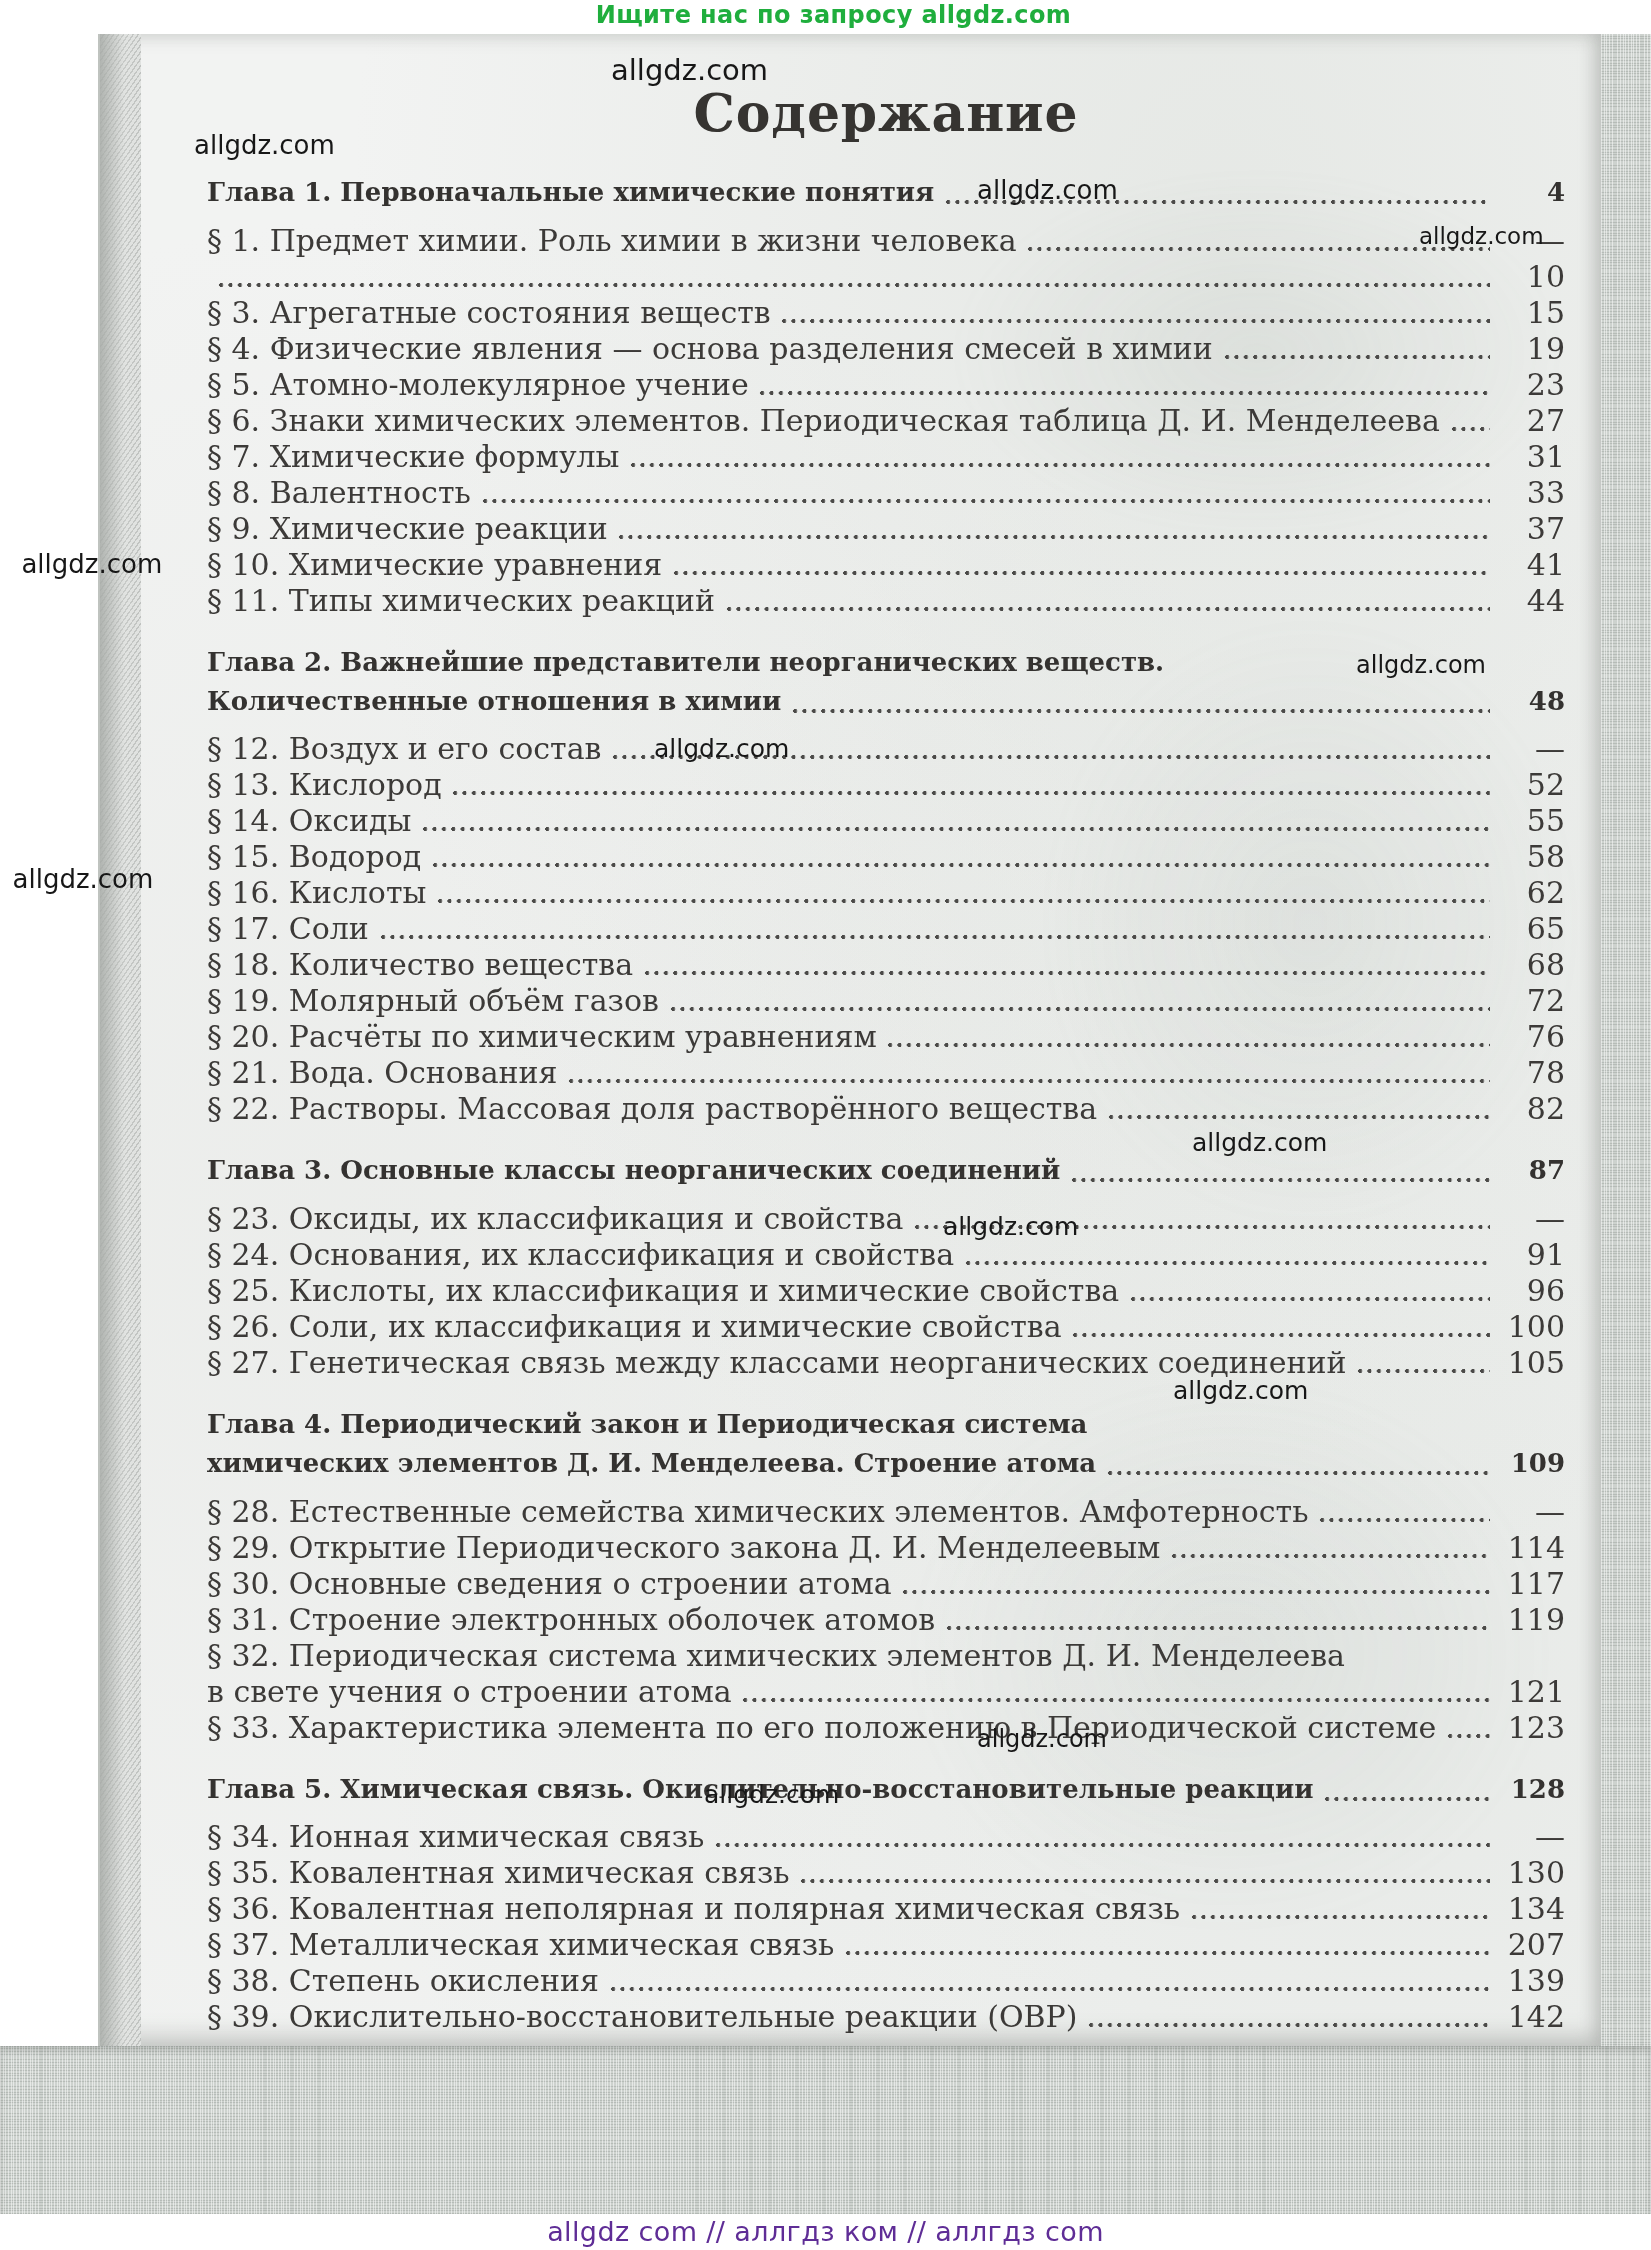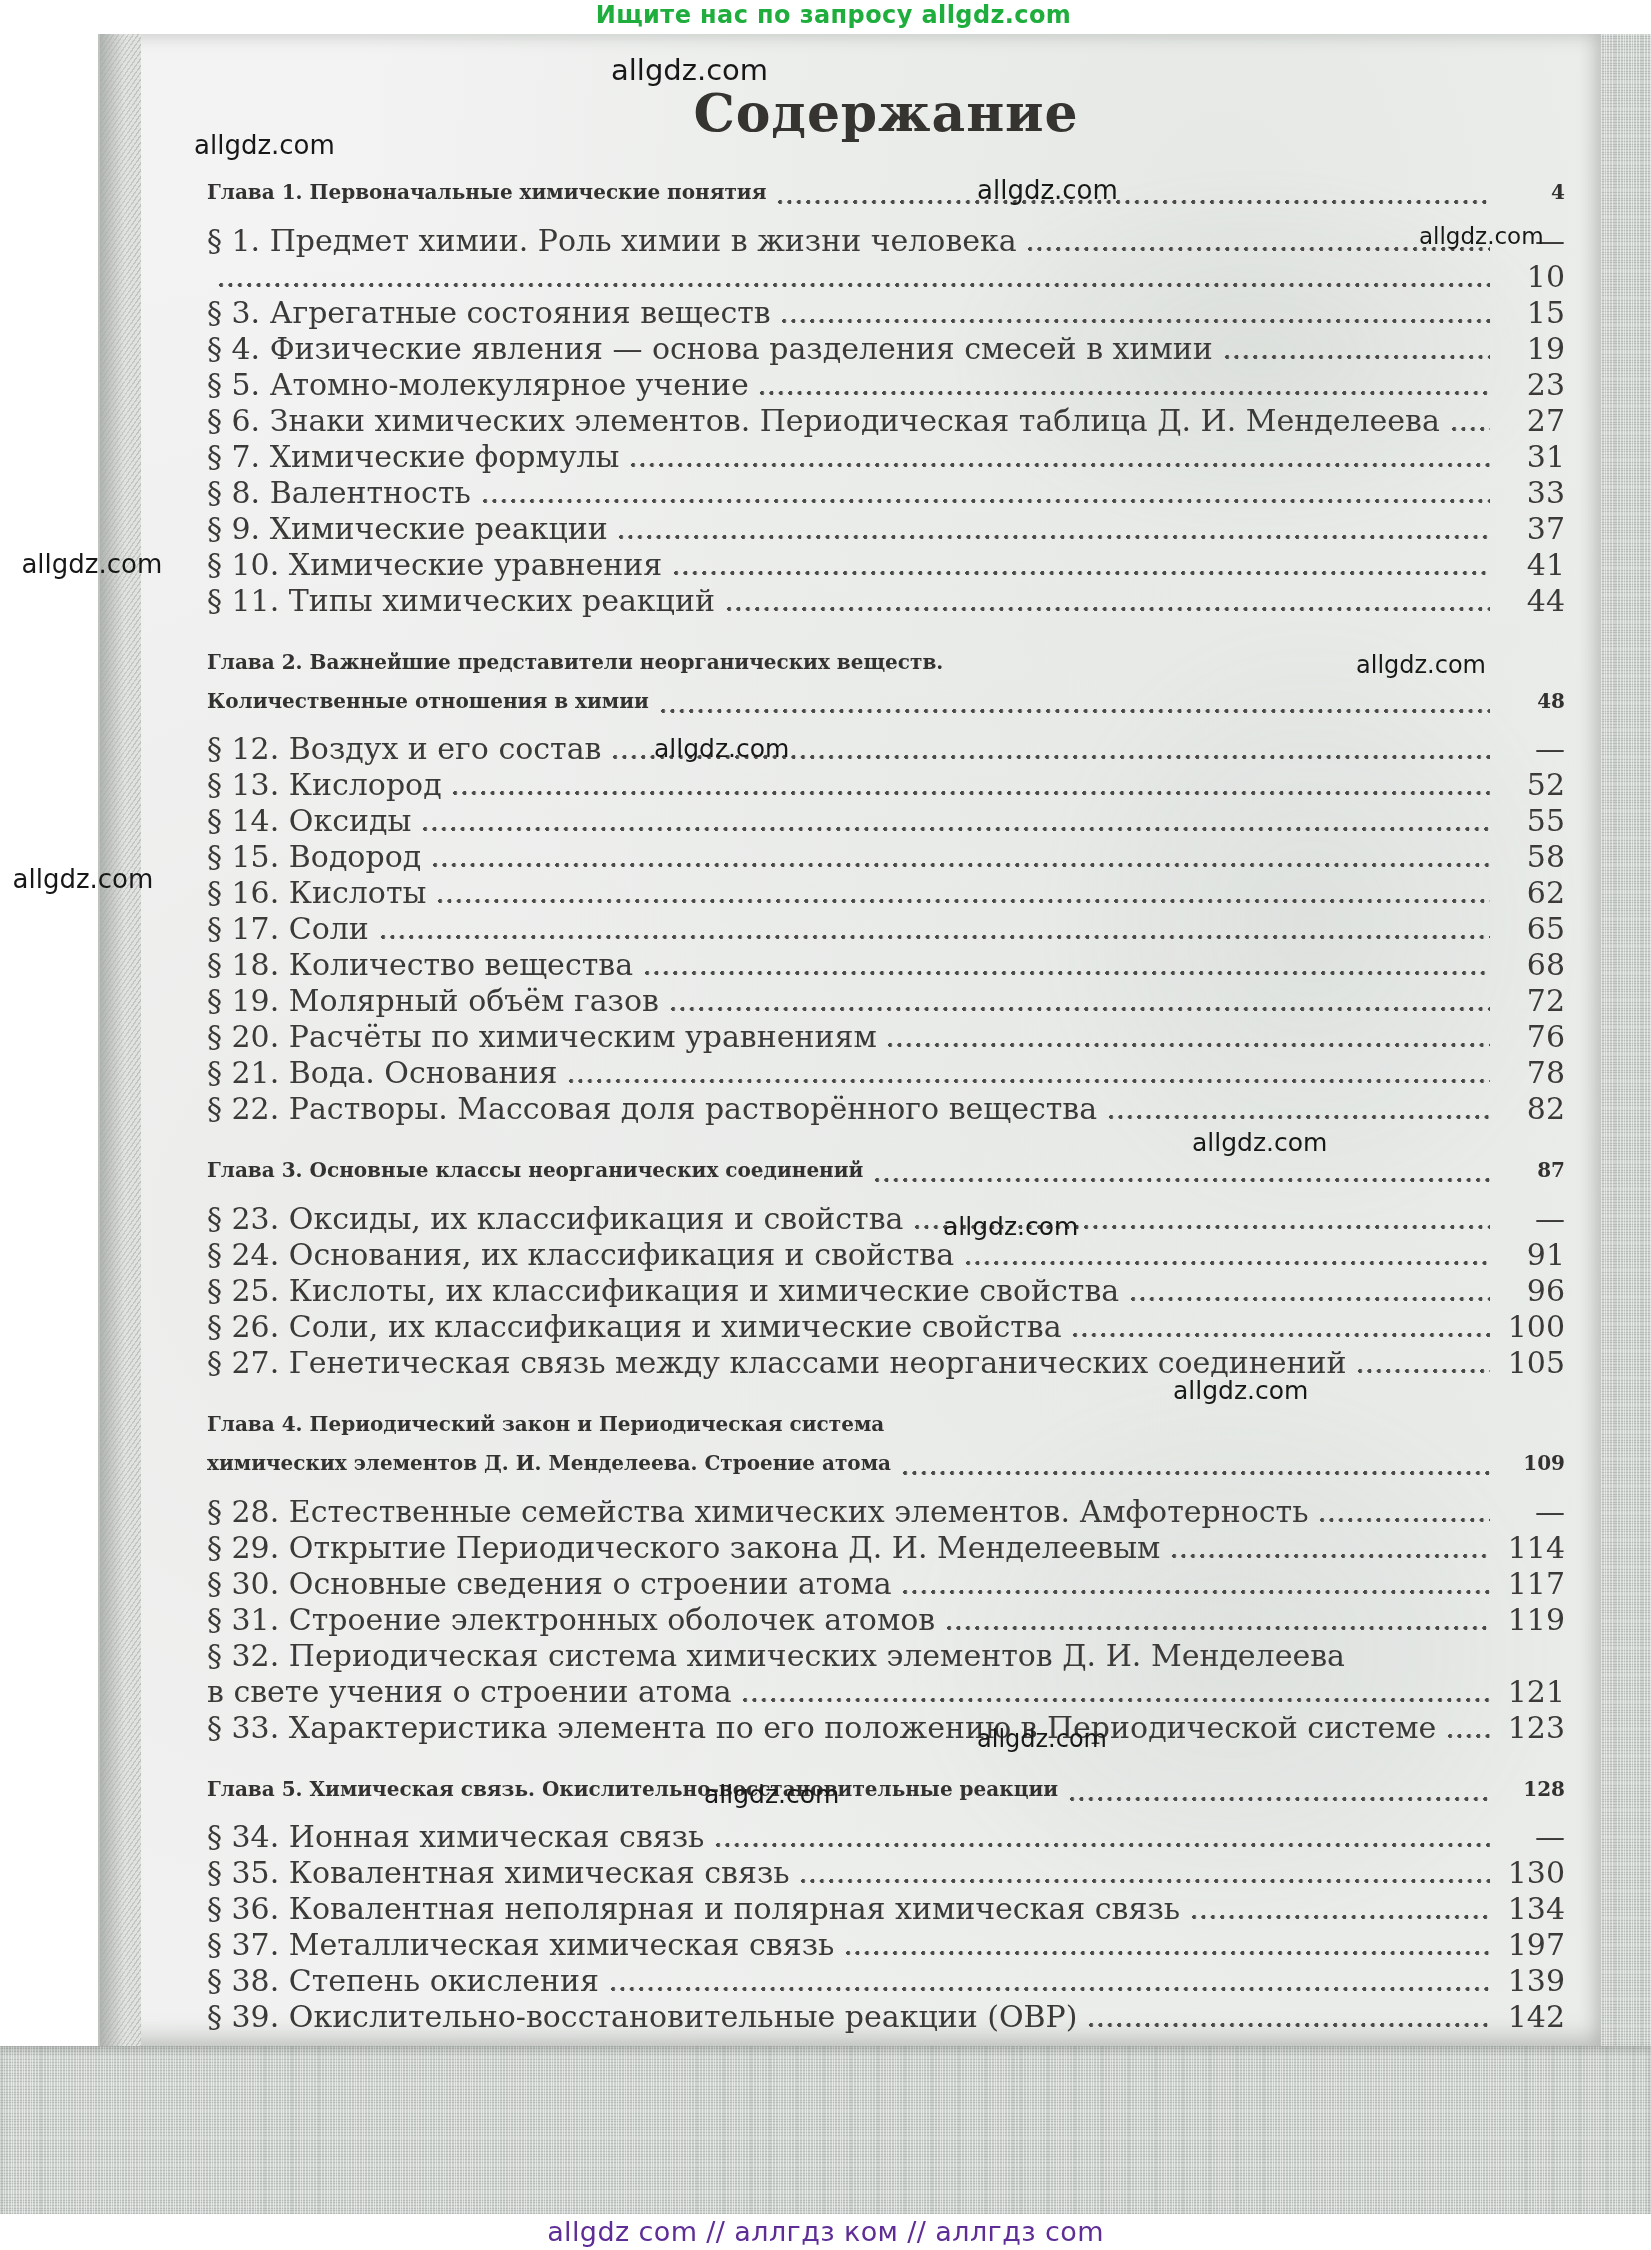--- a/index.html
+++ b/index.html
@@ -41,21 +41,21 @@
   
   .content{position:absolute;left:109px;top:0;width:1358px;}
   .title{
     margin:50px 0 0;text-align:center;
     font-size:52px;font-weight:bold;color:#363431;letter-spacing:0.9px;
   }
   .toc{margin-top:30px;color:#3c3a38;}
   .chapter{margin-top:24px;}
   .head-block{margin-bottom:10.7px;}
   .row{display:flex;align-items:baseline;font-size:30px;line-height:36px;}
-  .row.heading{font-weight:bold;font-size:20px;line-height:39px;color:#343230;}
+  .row.heading{font-weight:bold;font-size:26px;line-height:39px;color:#343230;}
   .txt{white-space:nowrap;}
   .dots{
     flex:1 1 27px;min-width:23px;align-self:flex-end;height:8px;
     margin:0 9px 6.2px 10.7px;
     background-image:radial-gradient(circle at 3.1px 4px,#4b4a48 1.9px,rgba(0,0,0,0) 2.2px);
     background-size:9.4px 8px;background-repeat:repeat-x;
   }
   .pg{min-width:66px;text-align:right;white-space:nowrap;}
   
   .wm{position:absolute;font-family:"DejaVu Sans",sans-serif;color:#171717;font-size:26px;white-space:nowrap;z-index:5;}
@@ -328,21 +328,21 @@
             <span class="pg">130</span>
           </div>
           <div class="row entry">
             <span class="txt">§ 36. Ковалентная неполярная и полярная химическая связь</span>
             <span class="dots"></span>
             <span class="pg">134</span>
           </div>
           <div class="row entry">
             <span class="txt">§ 37. Металлическая химическая связь</span>
             <span class="dots"></span>
-            <span class="pg">197</span>
+            <span class="pg">207</span>
           </div>
           <div class="row entry">
             <span class="txt">§ 38. Степень окисления</span>
             <span class="dots"></span>
             <span class="pg">139</span>
           </div>
           <div class="row entry">
             <span class="txt">§ 39. Окислительно-восстановительные реакции (ОВР)</span>
             <span class="dots"></span>
             <span class="pg">142</span>

